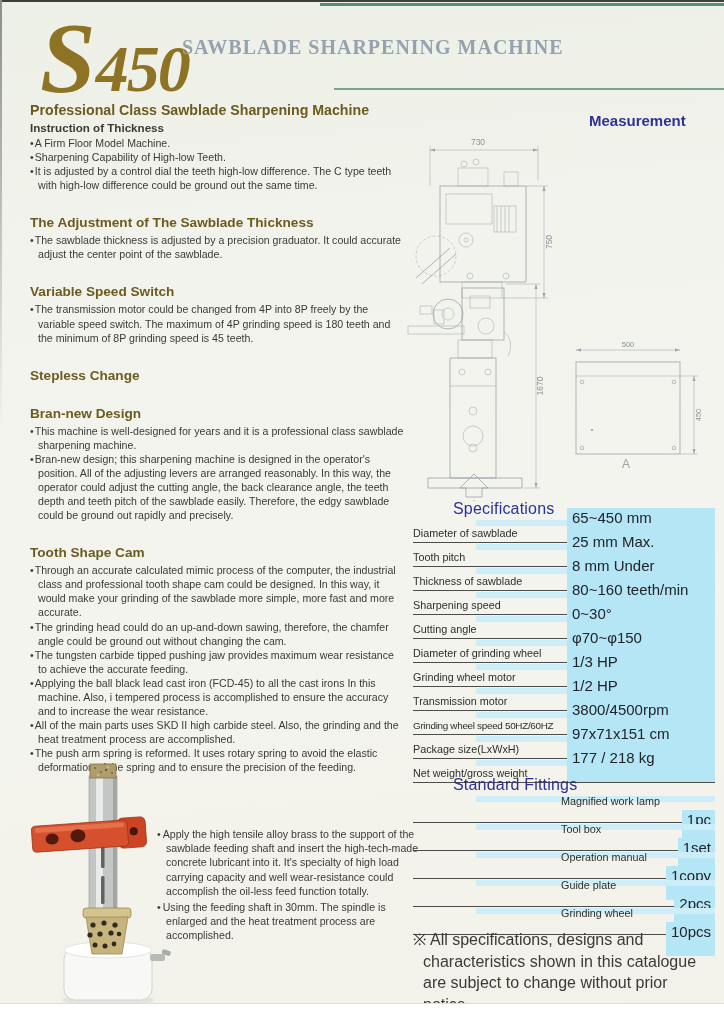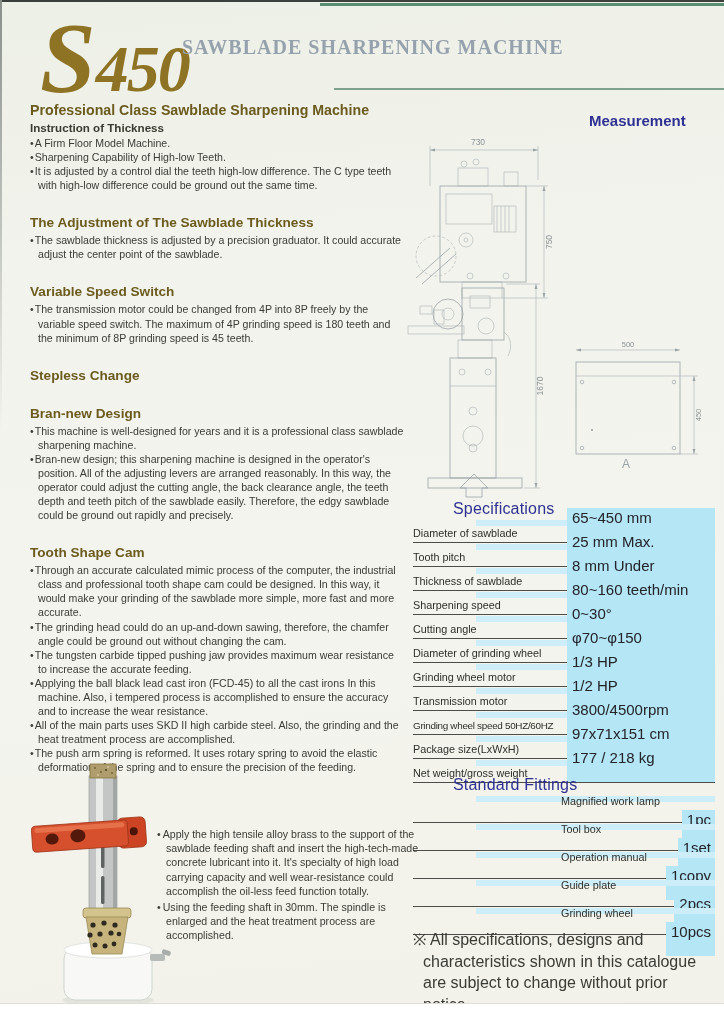--- a/index.html
+++ b/index.html
@@ -111,21 +111,21 @@
         <li>This machine is well-designed for years and it is a professional class sawblade sharpening machine.</li>
         <li>Bran-new design; this sharpening machine is designed in the operator's position. All of the adjusting levers are arranged reasonably. In this way, the operator could adjust the cutting angle, the back clearance angle, the teeth depth and teeth pitch of the sawblade easily. Therefore, the edgy sawblade could be ground out rapidly and precisely.</li>
       </ul>
     </div>
 
     <div>
       <div class="sec-h">Tooth Shape Cam</div>
       <ul class="bullets">
         <li>Through an accurate calculated mimic process of the computer, the industrial class and professional tooth shape cam could be designed. In this way, it would make your grinding of the sawblade more simple, more fast and more accurate.</li>
         <li>The grinding head could do an up-and-down sawing, therefore, the chamfer angle could be ground out without changing the cam.</li>
-        <li>The tungsten carbide tipped pushing jaw provides maximum wear resistance to increase the accurate feeding.</li>
+        <li>The tungsten carbide tipped pushing jaw provides maximum wear resistance to achieve the accurate feeding.</li>
         <li>Applying the ball black lead cast iron (FCD-45) to all the cast irons In this machine. Also, i tempered process is accomplished to ensure the accuracy and to increase the wear resistance.</li>
         <li>All of the main parts uses SKD II high carbide steel. Also, the grinding and the heat treatment process are accomplished.</li>
         <li>The push arm spring is reformed. It uses rotary spring to avoid the elastic deformation of the spring and to ensure the precision of the feeding.</li>
       </ul>
     </div>
   </div>
 
   <div class="meas-heading">Measurement</div>
 
   <svg class="svg-side" width="160" height="180" viewBox="0 0 160 180">

